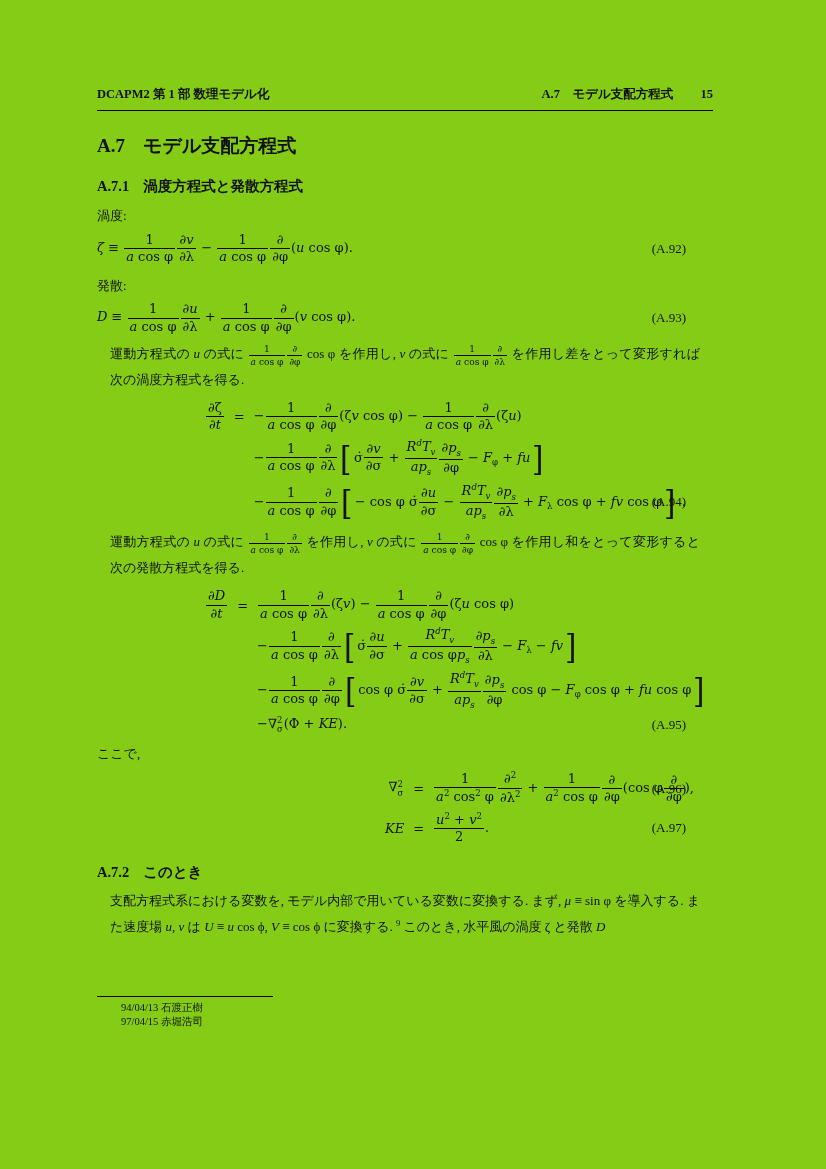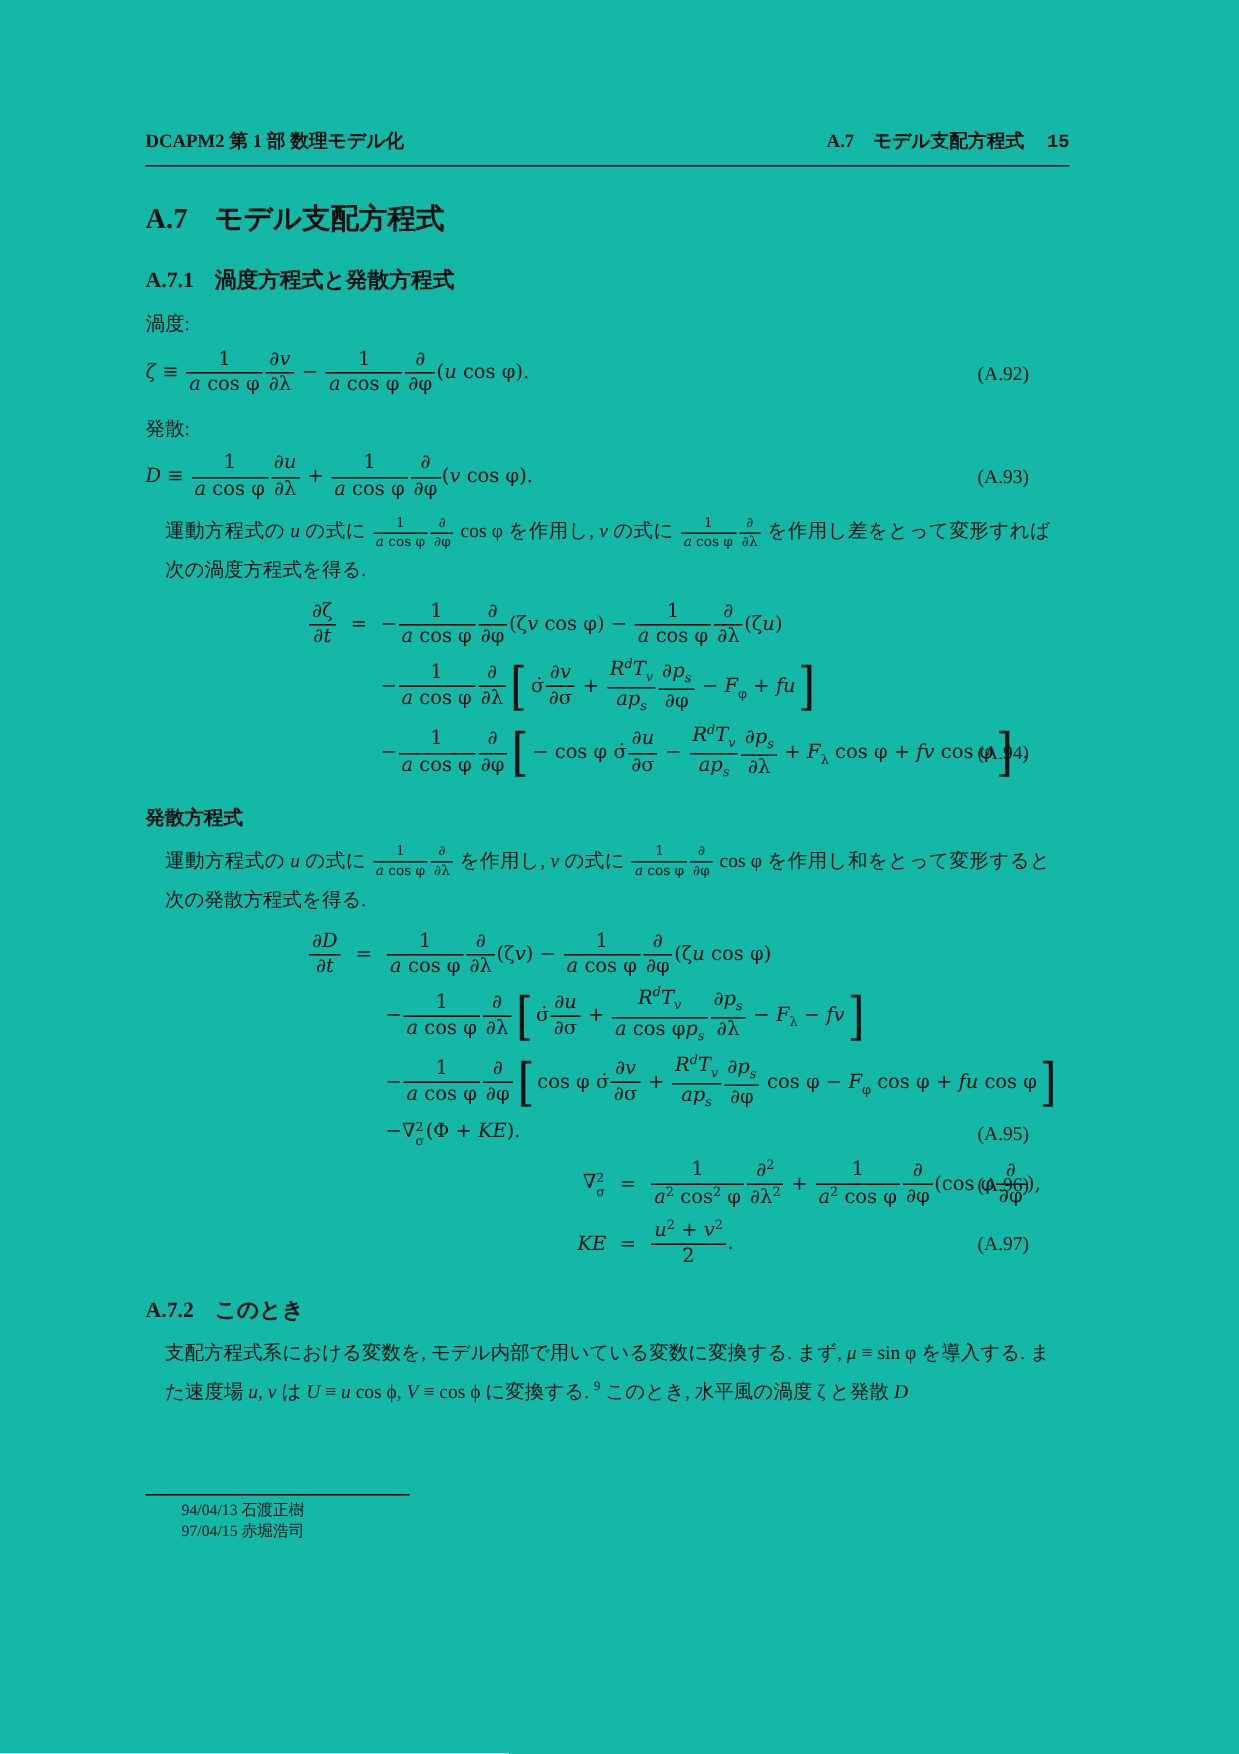--- a/index.html
+++ b/index.html
@@ -1,32 +1,32 @@
 <!DOCTYPE html>
 <html><head>
 <meta charset="utf-8">
 <style>
   html, body { margin: 0; padding: 0; background: #ffffff; }
   .page {
     position: relative;
     width: 826px; height: 1169px;
     box-sizing: border-box;
-    background: #14b8a6;
+    background: #84cc16;
     color: #111111;
     font-family: "Liberation Serif", "DejaVu Serif", serif;
     padding: 86px 113px 0 97px;
     overflow: hidden;
   }
   
   .pagehead {
     display: flex; justify-content: space-between; align-items: baseline;
     font-weight: bold; font-size: 12.5px;
     border-bottom: 1.2px solid #000; padding-bottom: 7px;
   }
-  .ph-num { margin-left: 12px; font-family: Liberation Mono, monospace; }
+  .ph-num { margin-left: 24px; }
   
   .sec { font-size: 19px; font-weight: bold; margin: 22px 0 0; }
   .sec-t { margin-left: 18px; }
   .subsec { font-size: 14.5px; font-weight: bold; margin: 18px 0 0; }
   .sub-t { margin-left: 14px; }
   
   .label-line { font-size: 13px; margin: 10px 0 0; line-height: 1.5; }
   .eq-heading { font-size: 13px; font-weight: bold; margin: 14px 0 0; line-height: 1.5; }
   .body-para { font-size: 13px; margin: 6px 13px 0; line-height: 2.0; text-align: justify; }
   .body-para f { font-size: 0.7em; }
@@ -107,21 +107,20 @@
     <span class="eq-op"></span>
     <span class="eq-rhs m">−<f><n>1</n><d><i>a</i> cos φ</d></f><f><n>∂</n><d>∂λ</d></f><lb>[</lb>σ̇<f><n>∂<i>v</i></n><d>∂σ</d></f> + <f><n><i>R</i><sup><i>d</i></sup><i>T</i><sub><i>v</i></sub></n><d><i>ap</i><sub><i>s</i></sub></d></f><f><n>∂<i>p</i><sub><i>s</i></sub></n><d>∂φ</d></f> − <i>F</i><sub>φ</sub> + <i>fu</i><rb>]</rb></span>
     <span class="eq-tag"></span>
 
     <span class="eq-lhs"></span>
     <span class="eq-op"></span>
     <span class="eq-rhs m">−<f><n>1</n><d><i>a</i> cos φ</d></f><f><n>∂</n><d>∂φ</d></f><lb>[</lb>− cos φ σ̇<f><n>∂<i>u</i></n><d>∂σ</d></f> − <f><n><i>R</i><sup><i>d</i></sup><i>T</i><sub><i>v</i></sub></n><d><i>ap</i><sub><i>s</i></sub></d></f><f><n>∂<i>p</i><sub><i>s</i></sub></n><d>∂λ</d></f> + <i>F</i><sub>λ</sub> cos φ + <i>fv</i> cos φ<rb>]</rb> .</span>
     <span class="eq-tag">(A.94)</span>
   </div>
 
-  <div class="eq-heading">発散方程式</div>
 
   <div class="body-para">運動方程式の <i>u</i> の式に <f><n>1</n><d><i>a</i> cos φ</d></f><f><n>∂</n><d>∂λ</d></f> を作用し, <i>v</i> の式に <f><n>1</n><d><i>a</i> cos φ</d></f><f><n>∂</n><d>∂φ</d></f> cos φ を作用し和をとって変形すると次の発散方程式を得る.</div>
 
   <div class="eq-grid eq-grid-1">
     <span class="eq-lhs m"><f><n>∂<i>D</i></n><d>∂<i>t</i></d></f></span>
     <span class="eq-op m">=</span>
     <span class="eq-rhs m"><f><n>1</n><d><i>a</i> cos φ</d></f><f><n>∂</n><d>∂λ</d></f>(ζ<i>v</i>) − <f><n>1</n><d><i>a</i> cos φ</d></f><f><n>∂</n><d>∂φ</d></f>(ζ<i>u</i> cos φ)</span>
     <span class="eq-tag"></span>
 
     <span class="eq-lhs"></span>
@@ -133,20 +132,21 @@
     <span class="eq-op"></span>
     <span class="eq-rhs m">−<f><n>1</n><d><i>a</i> cos φ</d></f><f><n>∂</n><d>∂φ</d></f><lb>[</lb>cos φ σ̇<f><n>∂<i>v</i></n><d>∂σ</d></f> + <f><n><i>R</i><sup><i>d</i></sup><i>T</i><sub><i>v</i></sub></n><d><i>ap</i><sub><i>s</i></sub></d></f><f><n>∂<i>p</i><sub><i>s</i></sub></n><d>∂φ</d></f> cos φ − <i>F</i><sub>φ</sub> cos φ + <i>fu</i> cos φ<rb>]</rb></span>
     <span class="eq-tag"></span>
 
     <span class="eq-lhs"></span>
     <span class="eq-op"></span>
     <span class="eq-rhs m">−∇<vs><vt>2</vt><vb>σ</vb></vs>(Φ + <i>KE</i>).</span>
     <span class="eq-tag">(A.95)</span>
   </div>
 
+  <div class="label-line">ここで,</div>
 
   <div class="eq-grid eq-grid-2">
     <span class="eq-lhs m">∇<vs><vt>2</vt><vb>σ</vb></vs></span>
     <span class="eq-op m">=</span>
     <span class="eq-rhs m"><f><n>1</n><d><i>a</i><sup>2</sup> cos<sup>2</sup> φ</d></f><f><n>∂<sup>2</sup></n><d>∂λ<sup>2</sup></d></f> + <f><n>1</n><d><i>a</i><sup>2</sup> cos φ</d></f><f><n>∂</n><d>∂φ</d></f>(cos φ<f><n>∂</n><d>∂φ</d></f>),</span>
     <span class="eq-tag">(A.96)</span>
 
     <span class="eq-lhs m"><i>KE</i></span>
     <span class="eq-op m">=</span>
     <span class="eq-rhs m"><f><n><i>u</i><sup>2</sup> + <i>v</i><sup>2</sup></n><d>2</d></f>.</span>

